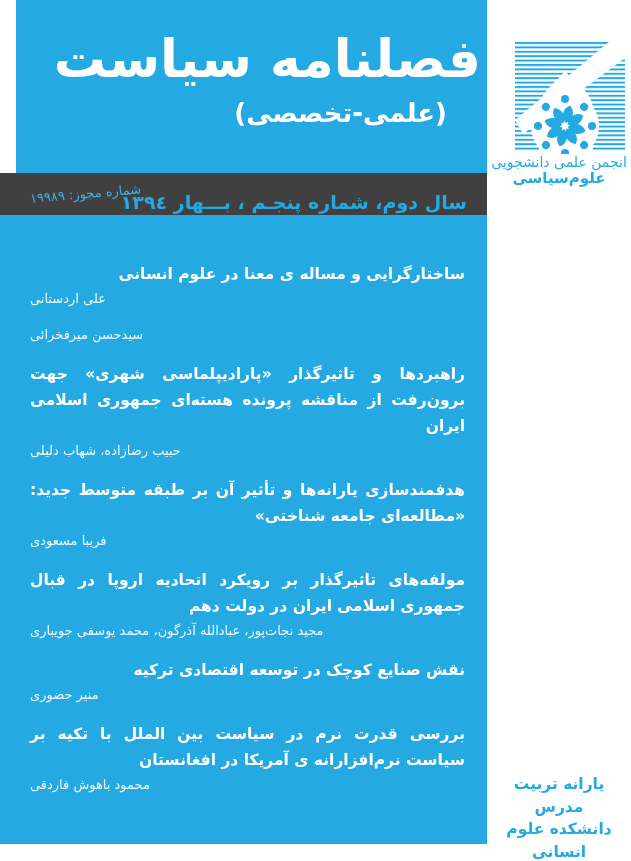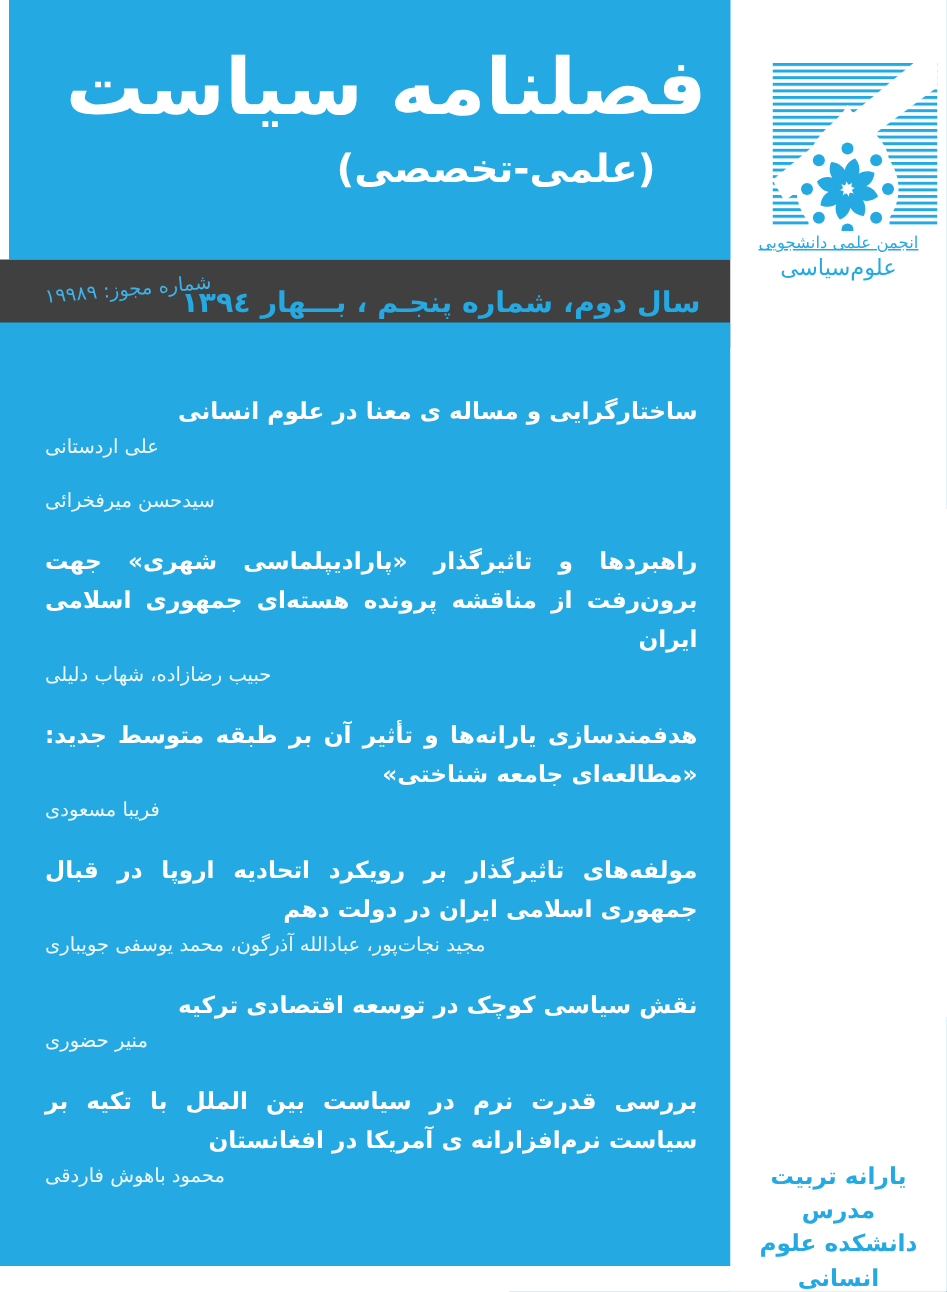--- a/index.html
+++ b/index.html
@@ -6,21 +6,21 @@
   html, body { background: #ffffff; }
   body {
     font-family: "DejaVu Sans", sans-serif;
     width: 631px; height: 861px;
     position: relative; overflow: hidden;
   }
   .page { position: absolute; inset: 0; width: 631px; height: 861px; background: #ffffff; }
 
   
   .masthead {
-    position: absolute; left: 6px; top: 0; width: 487px; height: 173px;
+    position: absolute; left: 16px; top: 0; width: 487px; height: 173px;
     background: #24a9e2; color: #ffffff; text-align: right; direction: rtl;
   }
   .journal-title {
     font-size: 52px; font-weight: bold; line-height: 66px;
     padding: 26px 22px 0 0; letter-spacing: -1px;
   }
   .journal-subtitle {
     font-size: 26px; font-weight: bold; line-height: 34px;
     padding: 4px 56px 0 4px;
   }
@@ -57,25 +57,25 @@
   }
 
   
   .side-strip {
     position: absolute; left: 487px; top: 0; width: 144px; height: 861px;
     background: #ffffff; direction: rtl;
   }
   .logo-emblem { position: absolute; left: 28px; top: 42px; width: 110px; height: 112px; }
   .logo-line1 {
     position: absolute; left: 0; top: 156px; width: 100%;
-    text-align: center; color: #24a9e2; font-size: 11px; line-height: 12px; white-space: nowrap; text-decoration: underline;
+    text-align: center; color: #24a9e2; font-size: 14px; line-height: 12px; white-space: nowrap;
   }
   .logo-line2 {
     position: absolute; left: 0; top: 168px; width: 100%;
-    text-align: center; color: #24a9e2; font-size: 15px; font-weight: normal; line-height: 20px;
+    text-align: center; color: #24a9e2; font-size: 15px; font-weight: bold; line-height: 20px;
   }
   .university {
     position: absolute; left: 0; top: 773px; width: 100%;
     text-align: center; color: #24a9e2; font-weight: bold;
     font-size: 15.5px; line-height: 22.5px;
   }
 </style>
 </head>
 <body>
 
@@ -105,21 +105,21 @@
     </article>
     <article class="entry">
       <div class="entry-title">هدفمندسازی یارانه‌ها و تأثیر آن بر طبقه متوسط جدید: «مطالعه‌ای جامعه شناختی»</div>
       <div class="entry-authors">فریبا مسعودی</div>
     </article>
     <article class="entry">
       <div class="entry-title">مولفه‌های تاثیرگذار بر رویکرد اتحادیه اروپا در قبال جمهوری اسلامی ایران  در دولت دهم</div>
       <div class="entry-authors">مجید نجات‌پور، عبادالله آذرگون، محمد یوسفی جویباری</div>
     </article>
     <article class="entry">
-      <div class="entry-title">نقش سیاسی کوچک در توسعه اقتصادی ترکیه</div>
+      <div class="entry-title">نقش صنایع کوچک در توسعه اقتصادی ترکیه</div>
       <div class="entry-authors">منیر حضوری</div>
     </article>
     <article class="entry">
       <div class="entry-title">بررسی قدرت نرم  در سیاست بین الملل با تکیه بر سیاست نرم‌افزارانه ی آمریکا در افغانستان</div>
       <div class="entry-authors">محمود باهوش فاردقی</div>
     </article>
   </main>
 
   <aside class="side-strip">
 

